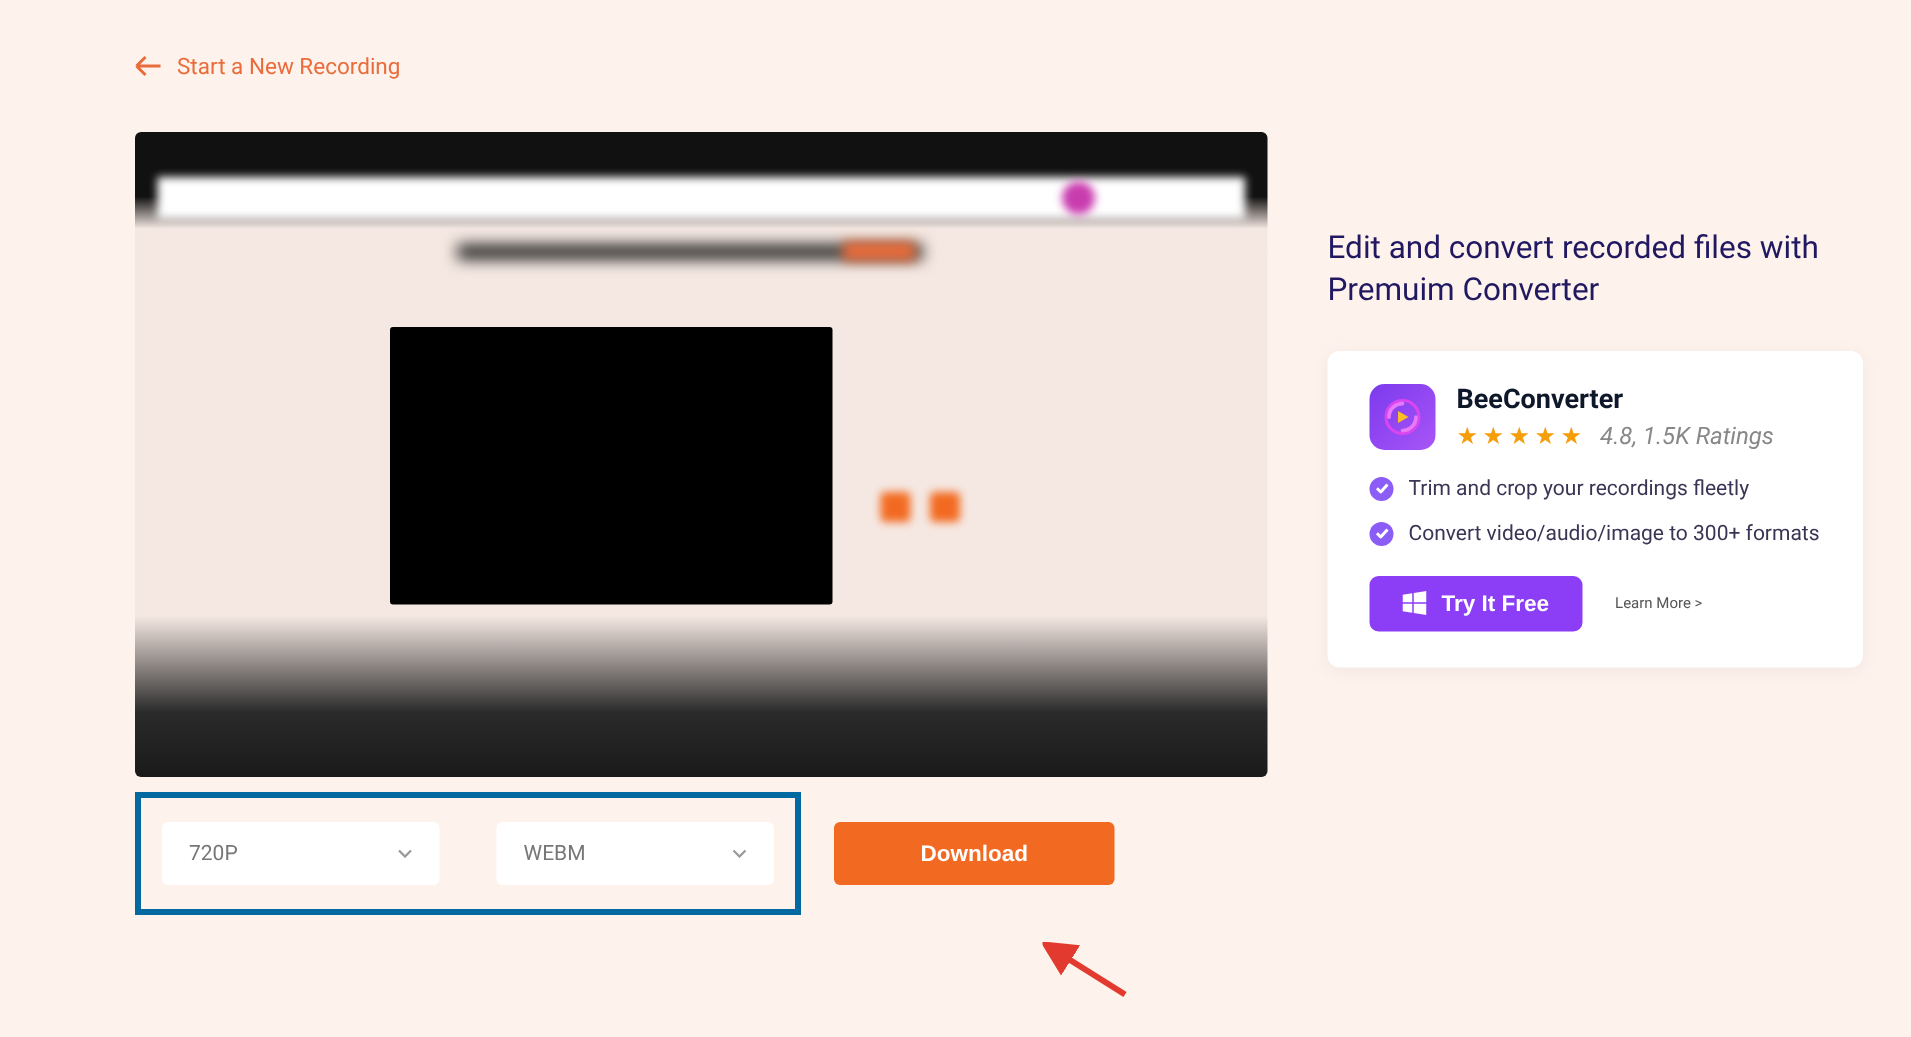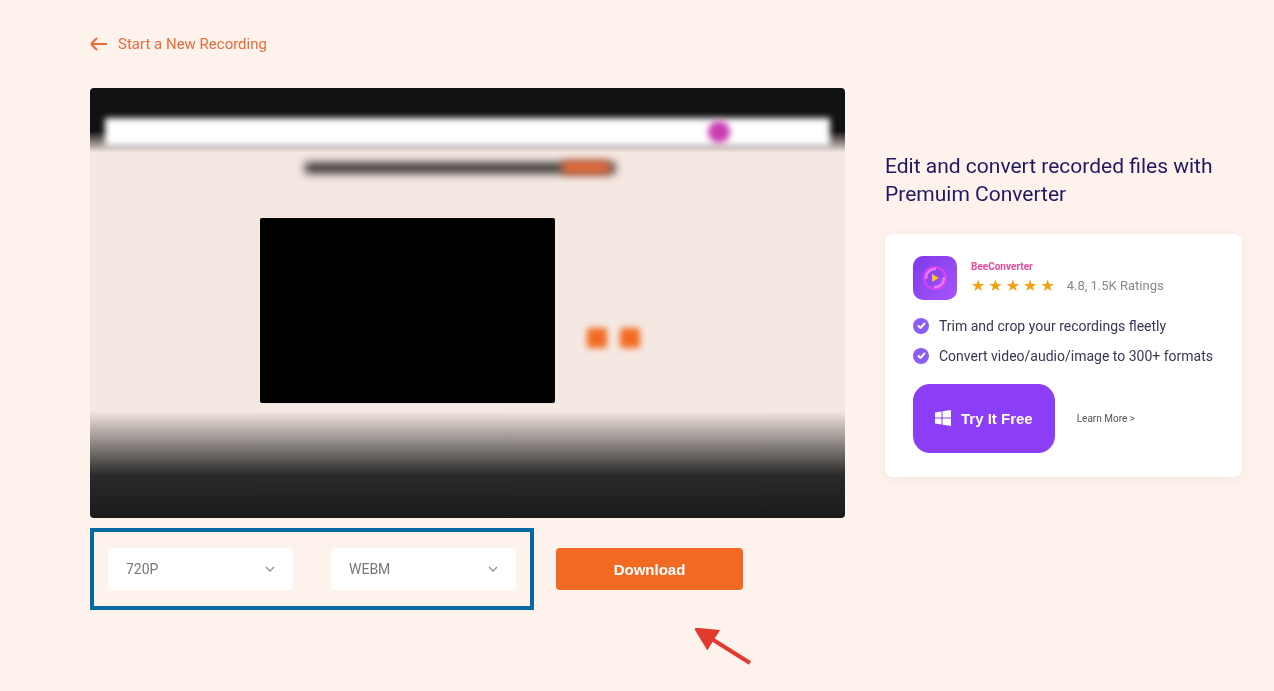--- a/index.html
+++ b/index.html
@@ -218,23 +218,23 @@
   display: flex;
   align-items: center;
   justify-content: center;
 }
 
 .product-info {
   flex: 1;
 }
 
 .product-name {
-  font-size: 10px;
+  font-size: 18px;
   font-weight: 700;
-  color: #ec4899;
+  color: #0f172a;
   margin-bottom: 4px;
 }
 
 .rating-row {
   display: flex;
   align-items: center;
   gap: 12px;
 }
 
 .stars {
@@ -242,21 +242,22 @@
   gap: 3px;
 }
 
 .star {
   color: #f59e0b;
   font-size: 16px;
 }
 
 .rating-text {
   color: #888;
-  font-size: 13px;
+  font-size: 16px;
+  font-style: italic;
 }
 
 .feature-list {
   list-style: none;
   margin-bottom: 20px;
 }
 
 .feature-item {
   display: flex;
   align-items: center;
@@ -280,22 +281,22 @@
 .action-row {
   display: flex;
   align-items: center;
   gap: 22px;
 }
 
 .try-btn {
   background: #8b3ef5;
   color: #fff;
   border: none;
-  border-radius: 17px;
-  padding: 26px 22px;
+  border-radius: 6px;
+  padding: 10px 22px;
   font-size: 15px;
   font-weight: 700;
   cursor: pointer;
   display: flex;
   align-items: center;
   gap: 10px;
 }
 
 .learn-more {
   color: #555;

